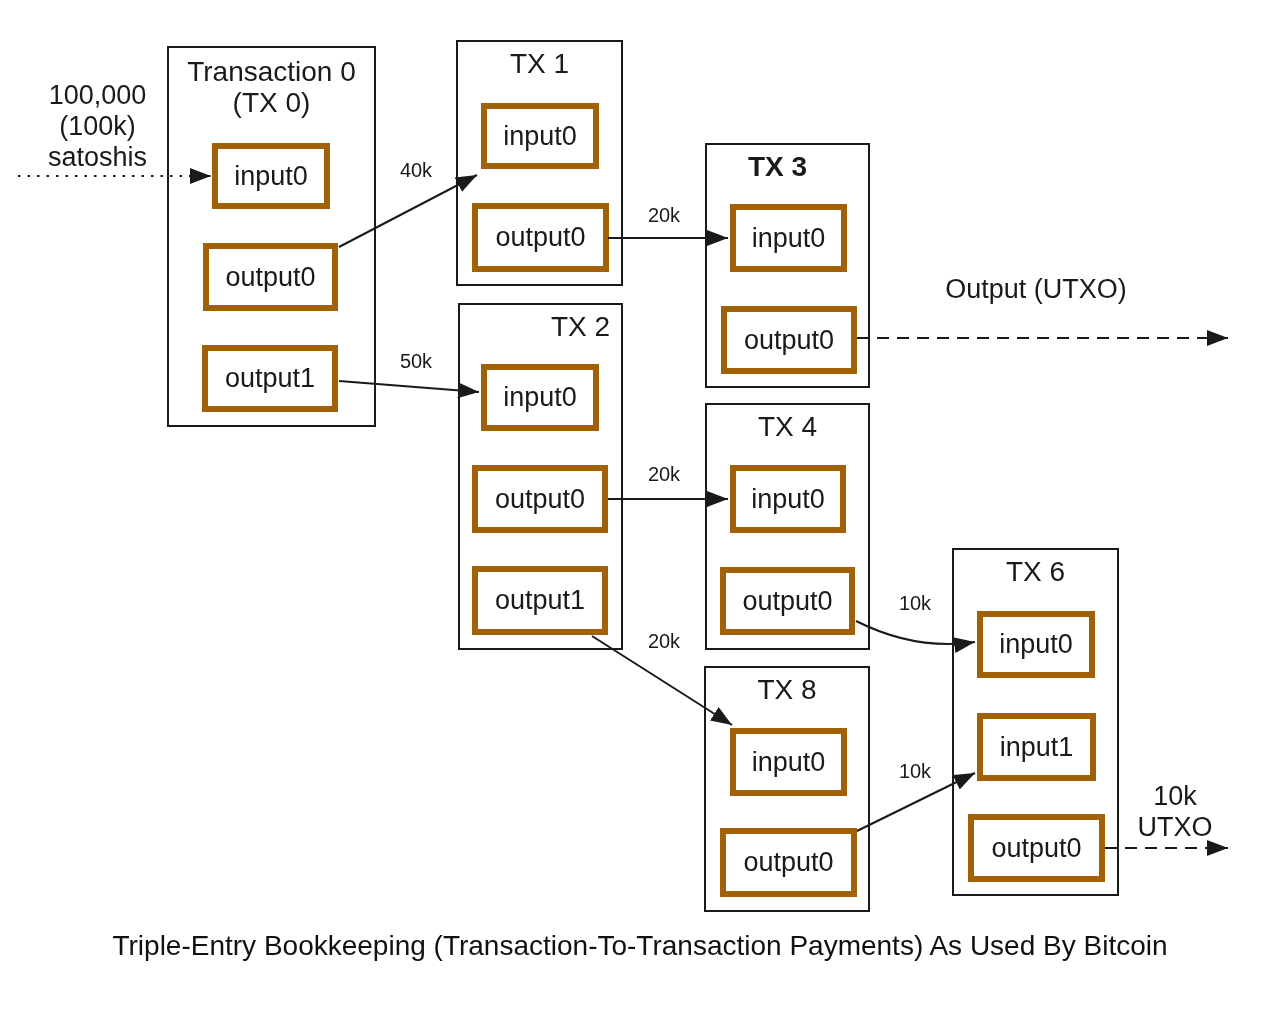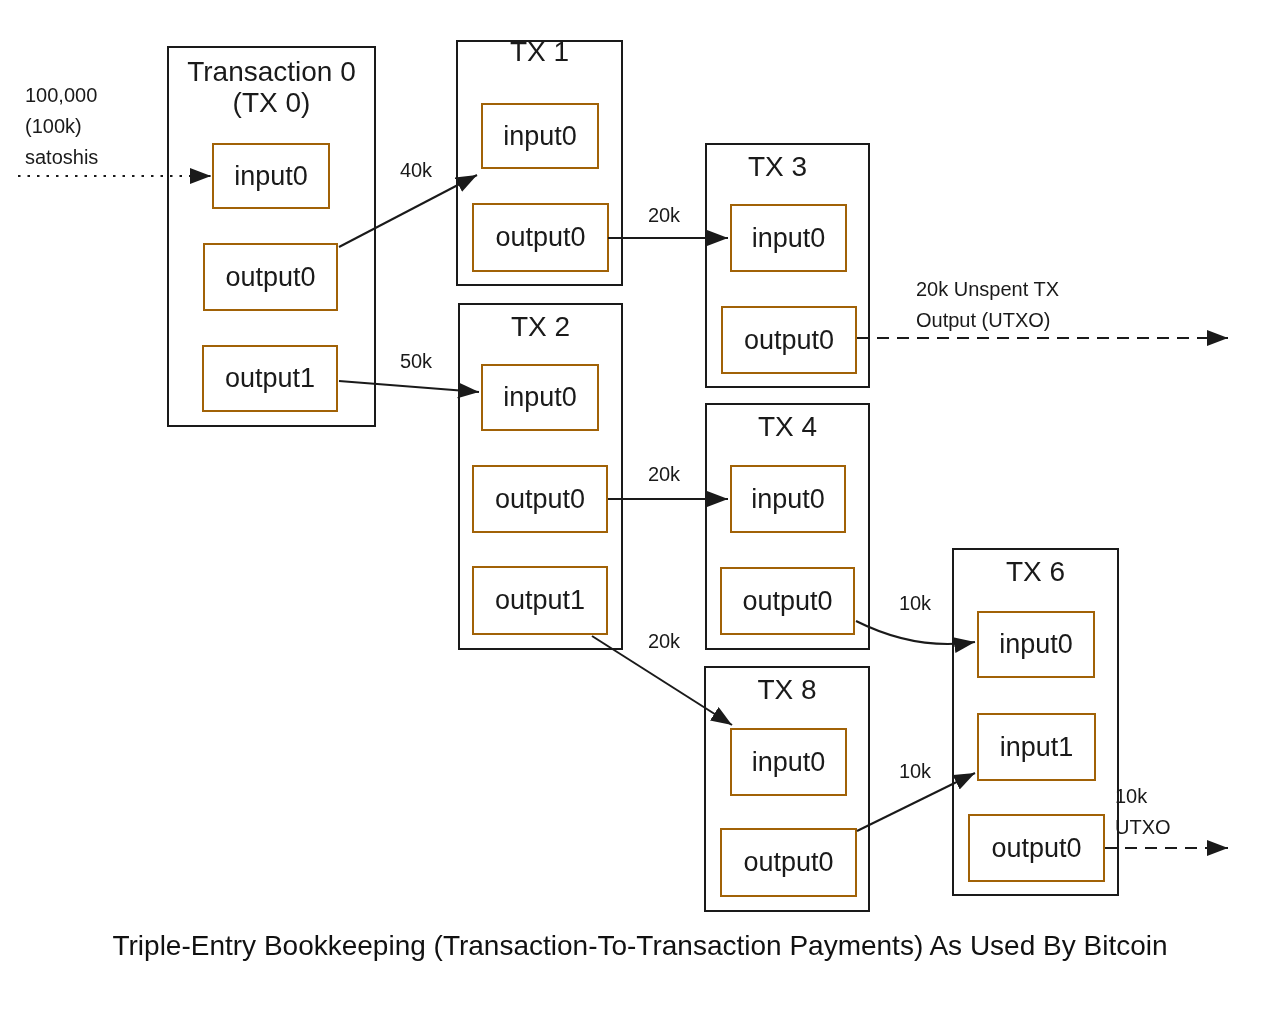--- a/index.html
+++ b/index.html
@@ -25,40 +25,40 @@
   .txtitle {
     position: absolute;
     text-align: center;
     font-size: 28px;
     line-height: 31px;
     white-space: pre-line;
     color: #1a1a1a;
   }
   .port {
     position: absolute;
-    border: 2px solid #a16207;
+    border: 6px solid #a16207;
     box-sizing: border-box;
     background: #ffffff;
     display: flex;
     align-items: center;
     justify-content: center;
     font-size: 27px;
     color: #1a1a1a;
   }
   .flowlabel {
     position: absolute;
     width: 90px;
     text-align: center;
     font-size: 20px;
     color: #1a1a1a;
   }
   .note {
     position: absolute;
-    text-align: left;
-    font-size: 20px;
+    text-align: center;
+    font-size: 27px;
     line-height: 31px;
     color: #1a1a1a;
   }
   #caption {
     position: absolute;
     left: 0;
     top: 930px;
     width: 1280px;
     text-align: center;
     font-size: 28px;
@@ -97,42 +97,42 @@
       <span>input0</span>
     </div>
   <div class="port" style="left:203px; top:243px; width:135px; height:68px;">
       <span>output0</span>
     </div>
   <div class="port" style="left:202px; top:345px; width:136px; height:67px;">
       <span>output1</span>
     </div>
 
   <div class="txbox" style="left:456px; top:40px; width:167px; height:246px;"></div>
-  <div class="txtitle" style="left:456px; top:36px; width:167px;">TX 1</div>
+  <div class="txtitle" style="left:456px; top:48px; width:167px;">TX 1</div>
   <div class="port" style="left:481px; top:103px; width:118px; height:66px;">
       <span>input0</span>
     </div>
   <div class="port" style="left:472px; top:203px; width:137px; height:69px;">
       <span>output0</span>
     </div>
 
   <div class="txbox" style="left:458px; top:303px; width:165px; height:347px;"></div>
-  <div class="txtitle" style="left:458px; top:311px; width:165px;">TX 2</div>
+  <div class="txtitle" style="left:458px; top:311px; width:165px;padding-left:40px;">TX 2</div>
   <div class="port" style="left:481px; top:364px; width:118px; height:67px;">
       <span>input0</span>
     </div>
   <div class="port" style="left:472px; top:465px; width:136px; height:68px;">
       <span>output0</span>
     </div>
   <div class="port" style="left:472px; top:566px; width:136px; height:69px;">
       <span>output1</span>
     </div>
 
   <div class="txbox" style="left:705px; top:143px; width:165px; height:245px;"></div>
-  <div class="txtitle" style="left:705px; top:151px; width:145px;">TX 3</div>
+  <div class="txtitle" style="left:705px; top:151px; width:145px;font-weight:bold;">TX 3</div>
   <div class="port" style="left:730px; top:204px; width:117px; height:68px;">
       <span>input0</span>
     </div>
   <div class="port" style="left:721px; top:306px; width:136px; height:68px;">
       <span>output0</span>
     </div>
 
   <div class="txbox" style="left:705px; top:403px; width:165px; height:247px;"></div>
   <div class="txtitle" style="left:705px; top:411px; width:165px;">TX 4</div>
   <div class="port" style="left:730px; top:465px; width:116px; height:68px;">
@@ -165,21 +165,20 @@
 
   <div class="flowlabel" style="left:371px; top:159px;">40k</div>
   <div class="flowlabel" style="left:371px; top:350px;">50k</div>
   <div class="flowlabel" style="left:619px; top:204px;">20k</div>
   <div class="flowlabel" style="left:619px; top:463px;">20k</div>
   <div class="flowlabel" style="left:619px; top:630px;">20k</div>
   <div class="flowlabel" style="left:870px; top:592px;">10k</div>
   <div class="flowlabel" style="left:870px; top:760px;">10k</div>
 
   <div class="note" style="left:916px; top:274px; width:240px;">
-    <div>20k Unspent TX</div>
     <div>Output (UTXO)</div>
   </div>
   <div class="note" style="left:1115px; top:781px; width:120px;">
     <div>10k</div>
     <div>UTXO</div>
   </div>
 
   <div id="caption">Triple-Entry Bookkeeping (Transaction-To-Transaction Payments) As Used By Bitcoin</div>
 
   <svg id="wires" viewBox="0 0 1280 1013" xmlns="http://www.w3.org/2000/svg">

